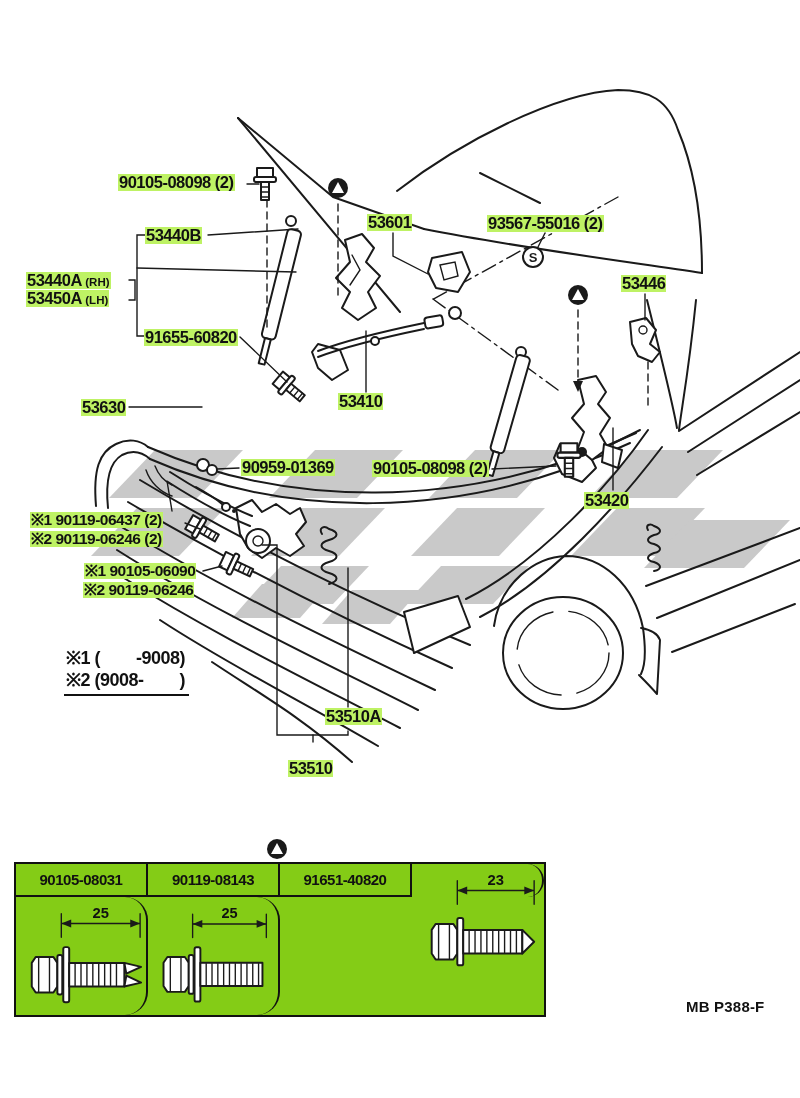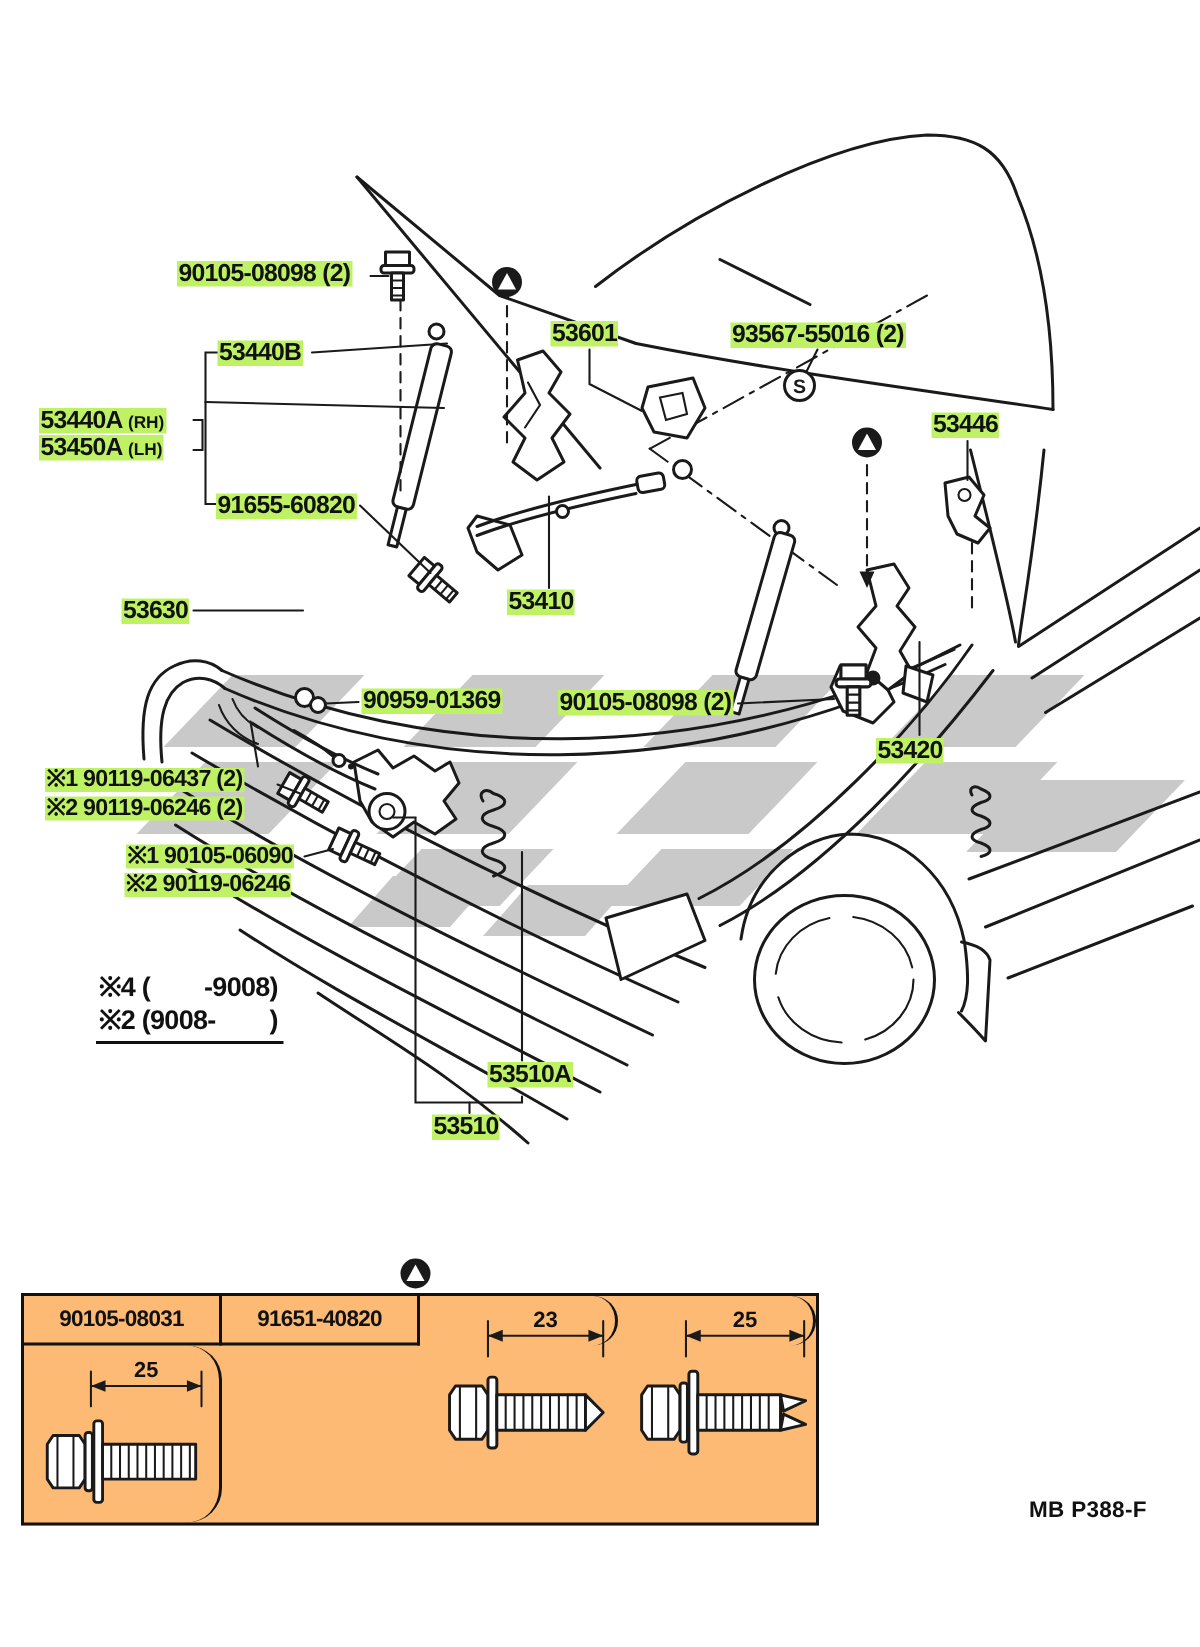--- a/index.html
+++ b/index.html
@@ -11,21 +11,21 @@
   .lbl{position:absolute;font-weight:bold;font-size:16.5px;letter-spacing:-0.5px;
        white-space:pre;background:#bef264;line-height:1.05;padding:0 1px;}
   .lbl.small{font-size:15.5px;}
   .lbl .side{font-size:11.5px;letter-spacing:0;}
   .note-block{position:absolute;left:64px;top:648px;border-bottom:2.5px solid #111;
               padding:0 4px 3px 2px;background:#fff;}
   .note-line{font-weight:bold;font-size:18px;letter-spacing:-0.5px;white-space:pre;line-height:1.2;}
   
   .spec-table{position:absolute;left:14px;top:862px;width:532px;height:155px;
               border:2.5px solid #111;box-sizing:border-box;display:grid;
-              grid-template-columns:repeat(4,1fr);grid-template-rows:33px 1fr;background:#fdba74;}
+              grid-template-columns:repeat(4,1fr);grid-template-rows:33px 1fr;background:#84cc16;}
   .spec-table .hcell{border-right:2px solid #111;border-bottom:2px solid #111;
        display:flex;align-items:center;justify-content:center;
        font-weight:bold;font-size:15px;letter-spacing:-0.5px;}
   .spec-table .hcell:nth-child(4){border-right:none;}
   .spec-table .bcell{border-right:2px solid #111;position:relative;border-radius:23px;}
   .spec-table .bcell:nth-child(8){border-right:none;}
   .dimnum{font-weight:bold;font-size:15px;}
   .smark{font-weight:bold;font-size:13px;}
   #footer-code{position:absolute;left:686px;top:998px;font-weight:bold;font-size:15px;
                letter-spacing:0.2px;}
@@ -237,29 +237,30 @@
     <span class="lbl" style="left:81px;top:399px">53630</span>
     <span class="lbl" style="left:338px;top:393px">53410</span>
     <span class="lbl" style="left:241px;top:459px">90959-01369</span>
     <span class="lbl" style="left:372px;top:460px">90105-08098 (2)</span>
     <span class="lbl" style="left:584px;top:492px">53420</span>
     <span class="lbl small" style="left:30px;top:512px">※1 90119-06437 (2)</span>
     <span class="lbl small" style="left:30px;top:531px">※2 90119-06246 (2)</span>
     <span class="lbl small" style="left:84px;top:563px">※1 90105-06090</span>
     <span class="lbl small" style="left:83px;top:582px">※2 90119-06246</span>
     <div class="note-block">
-      <div class="note-line">※4 (        -9008)</div>
+      <div class="note-line">※1 (        -9008)</div>
       <div class="note-line">※2 (9008-        )</div>
     </div>
     <span class="lbl" style="left:325px;top:708px">53510A</span>
-    <span class="lbl" style="left:288px;top:743px">53510</span>
+    <span class="lbl" style="left:288px;top:760px">53510</span>
   </div>
 
   <div class="spec-table">
     <div class="hcell">90105-08031</div>
+    <div class="hcell">90119-08143</div>
     <div class="hcell">91651-40820</div>
 
     <div class="bcell">
       <svg width="131" height="118" viewBox="0 0 133 118">
         <path class="inkthin" d="M46,26 L124,26 M46,16 L46,40 M124,16 L124,40"></path>
         <polygon points="46,26 56,22 56,30" fill="#1a1a1a"></polygon>
           <polygon points="124,26 114,22 114,30" fill="#1a1a1a"></polygon>
         <text class="dimnum" x="85" y="20" text-anchor="middle" fill="#111">23</text>
         <path class="white" d="M24,60 L42,60 L46,66 L46,90 L42,96 L24,96 L20,90 L20,66 Z"></path>
         <path class="inkthin" d="M27,61 V95 M38,61 V95"></path>

